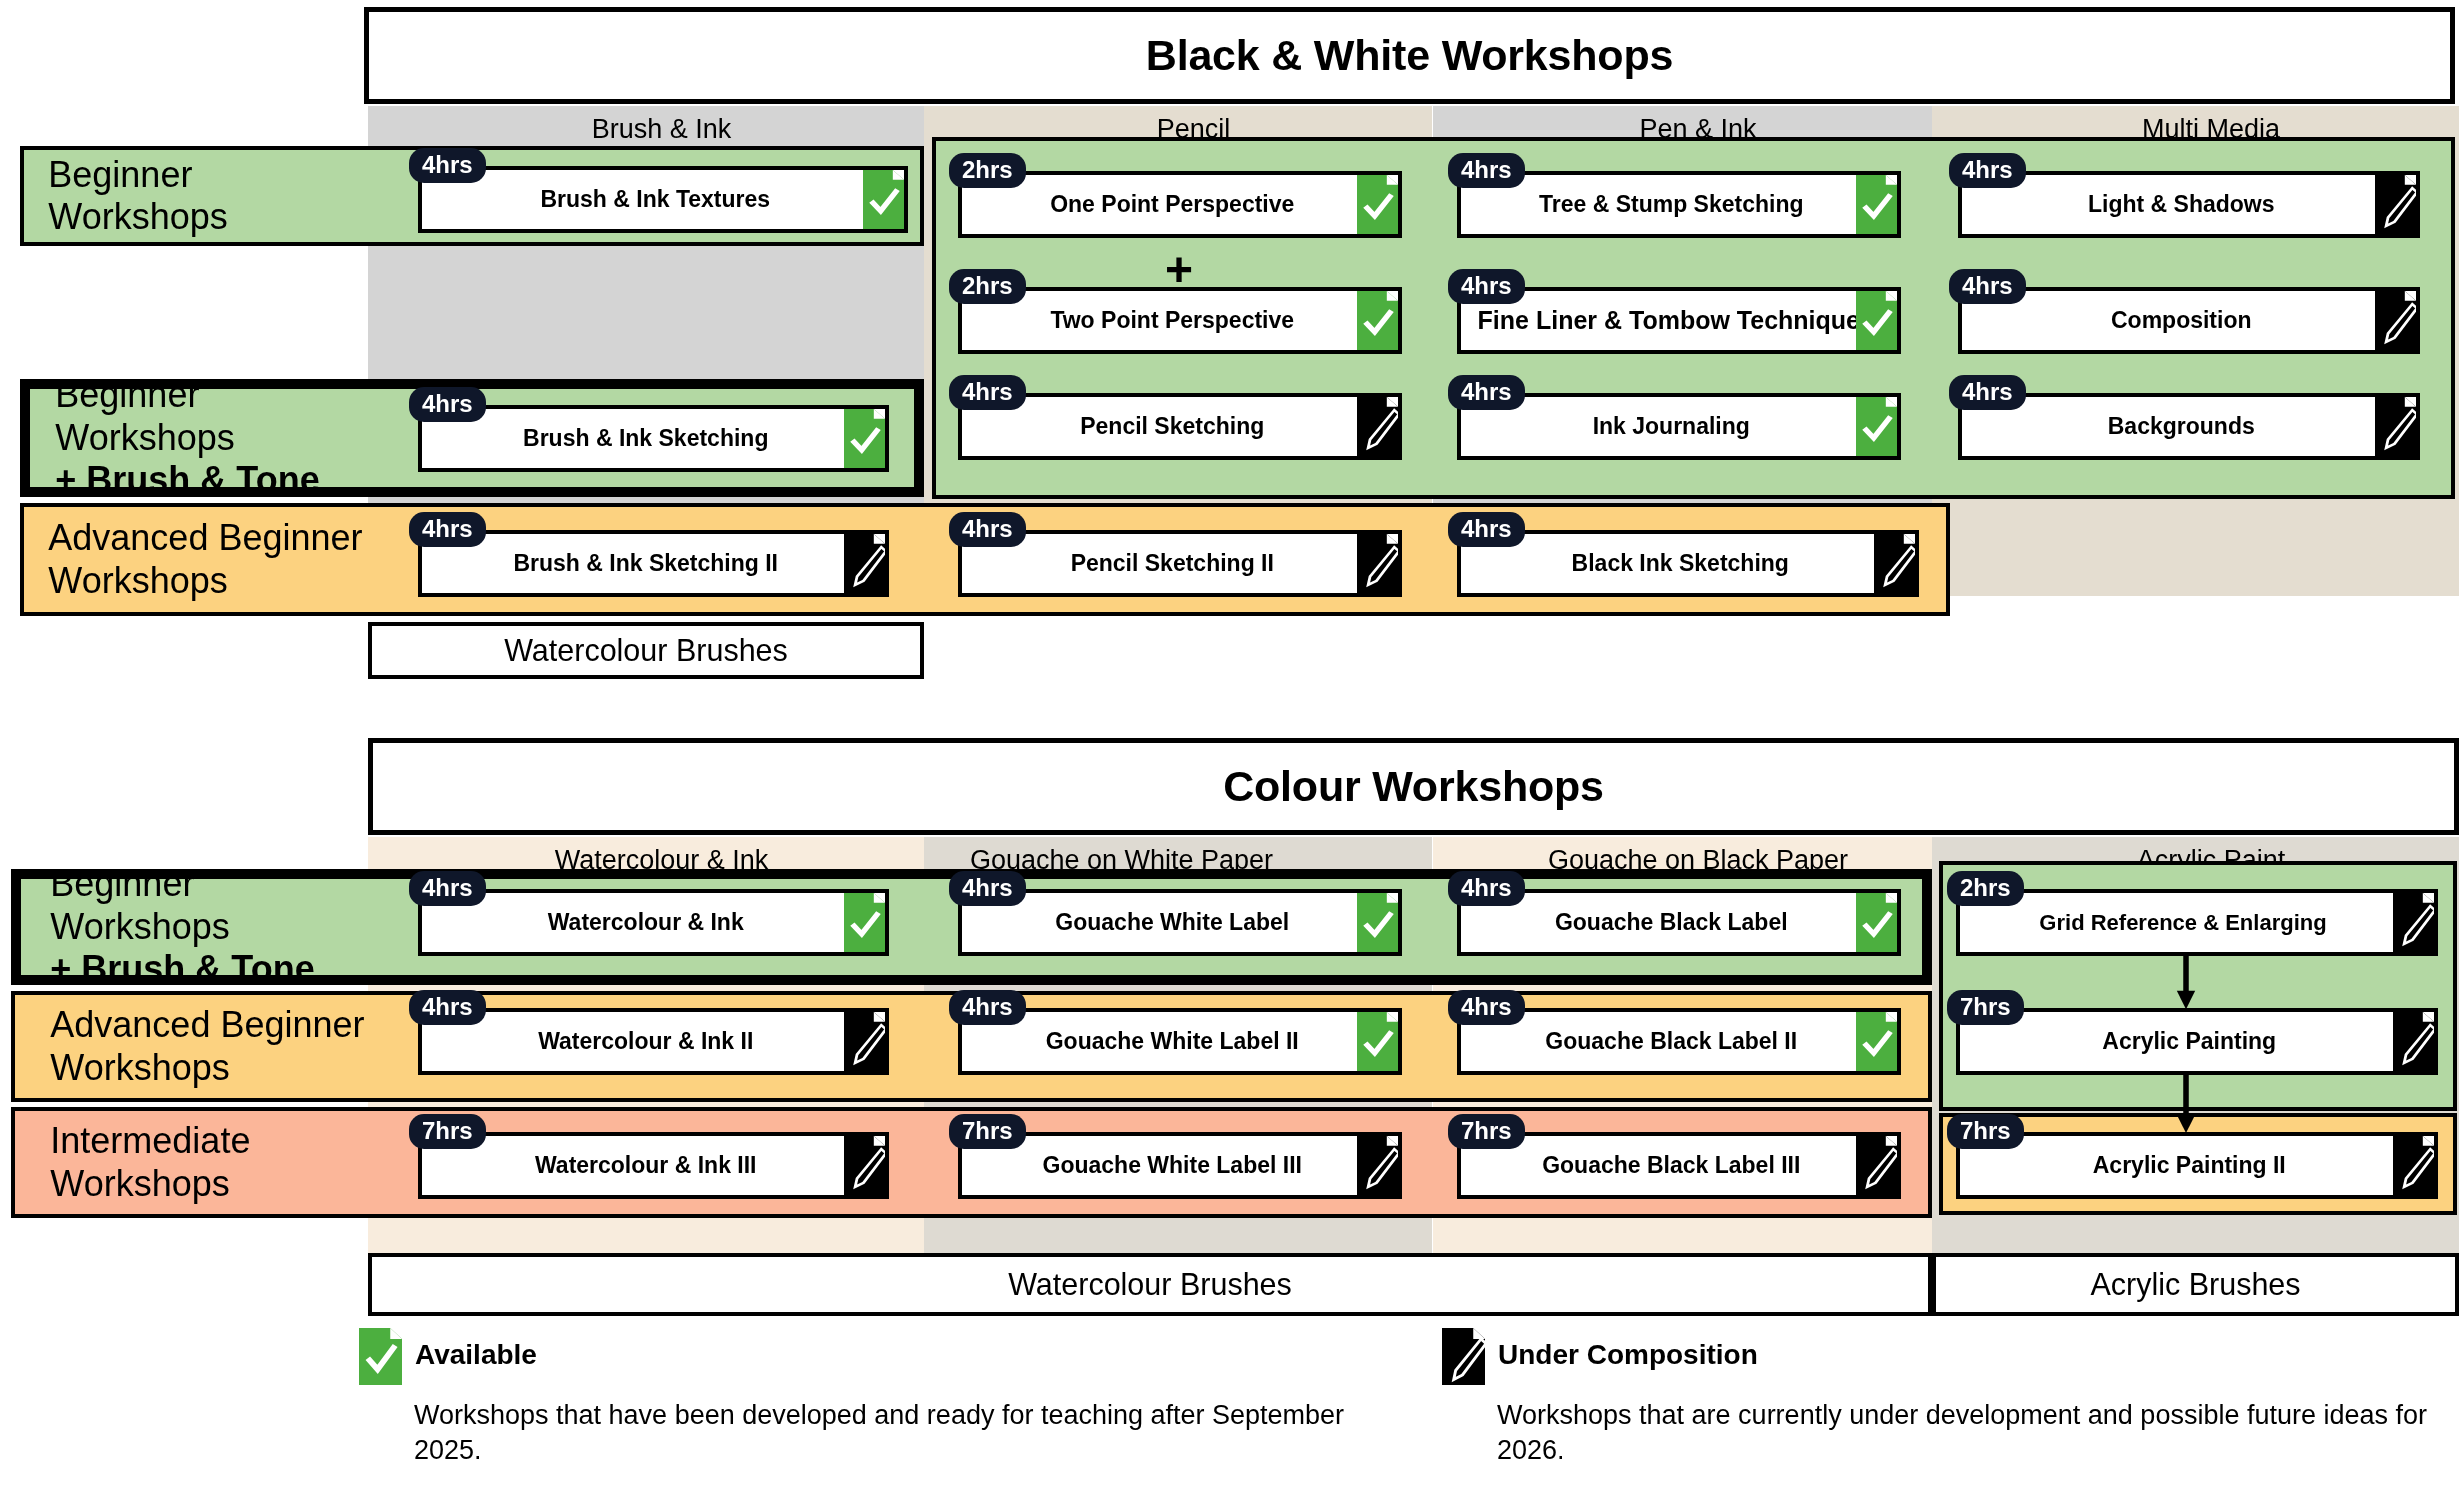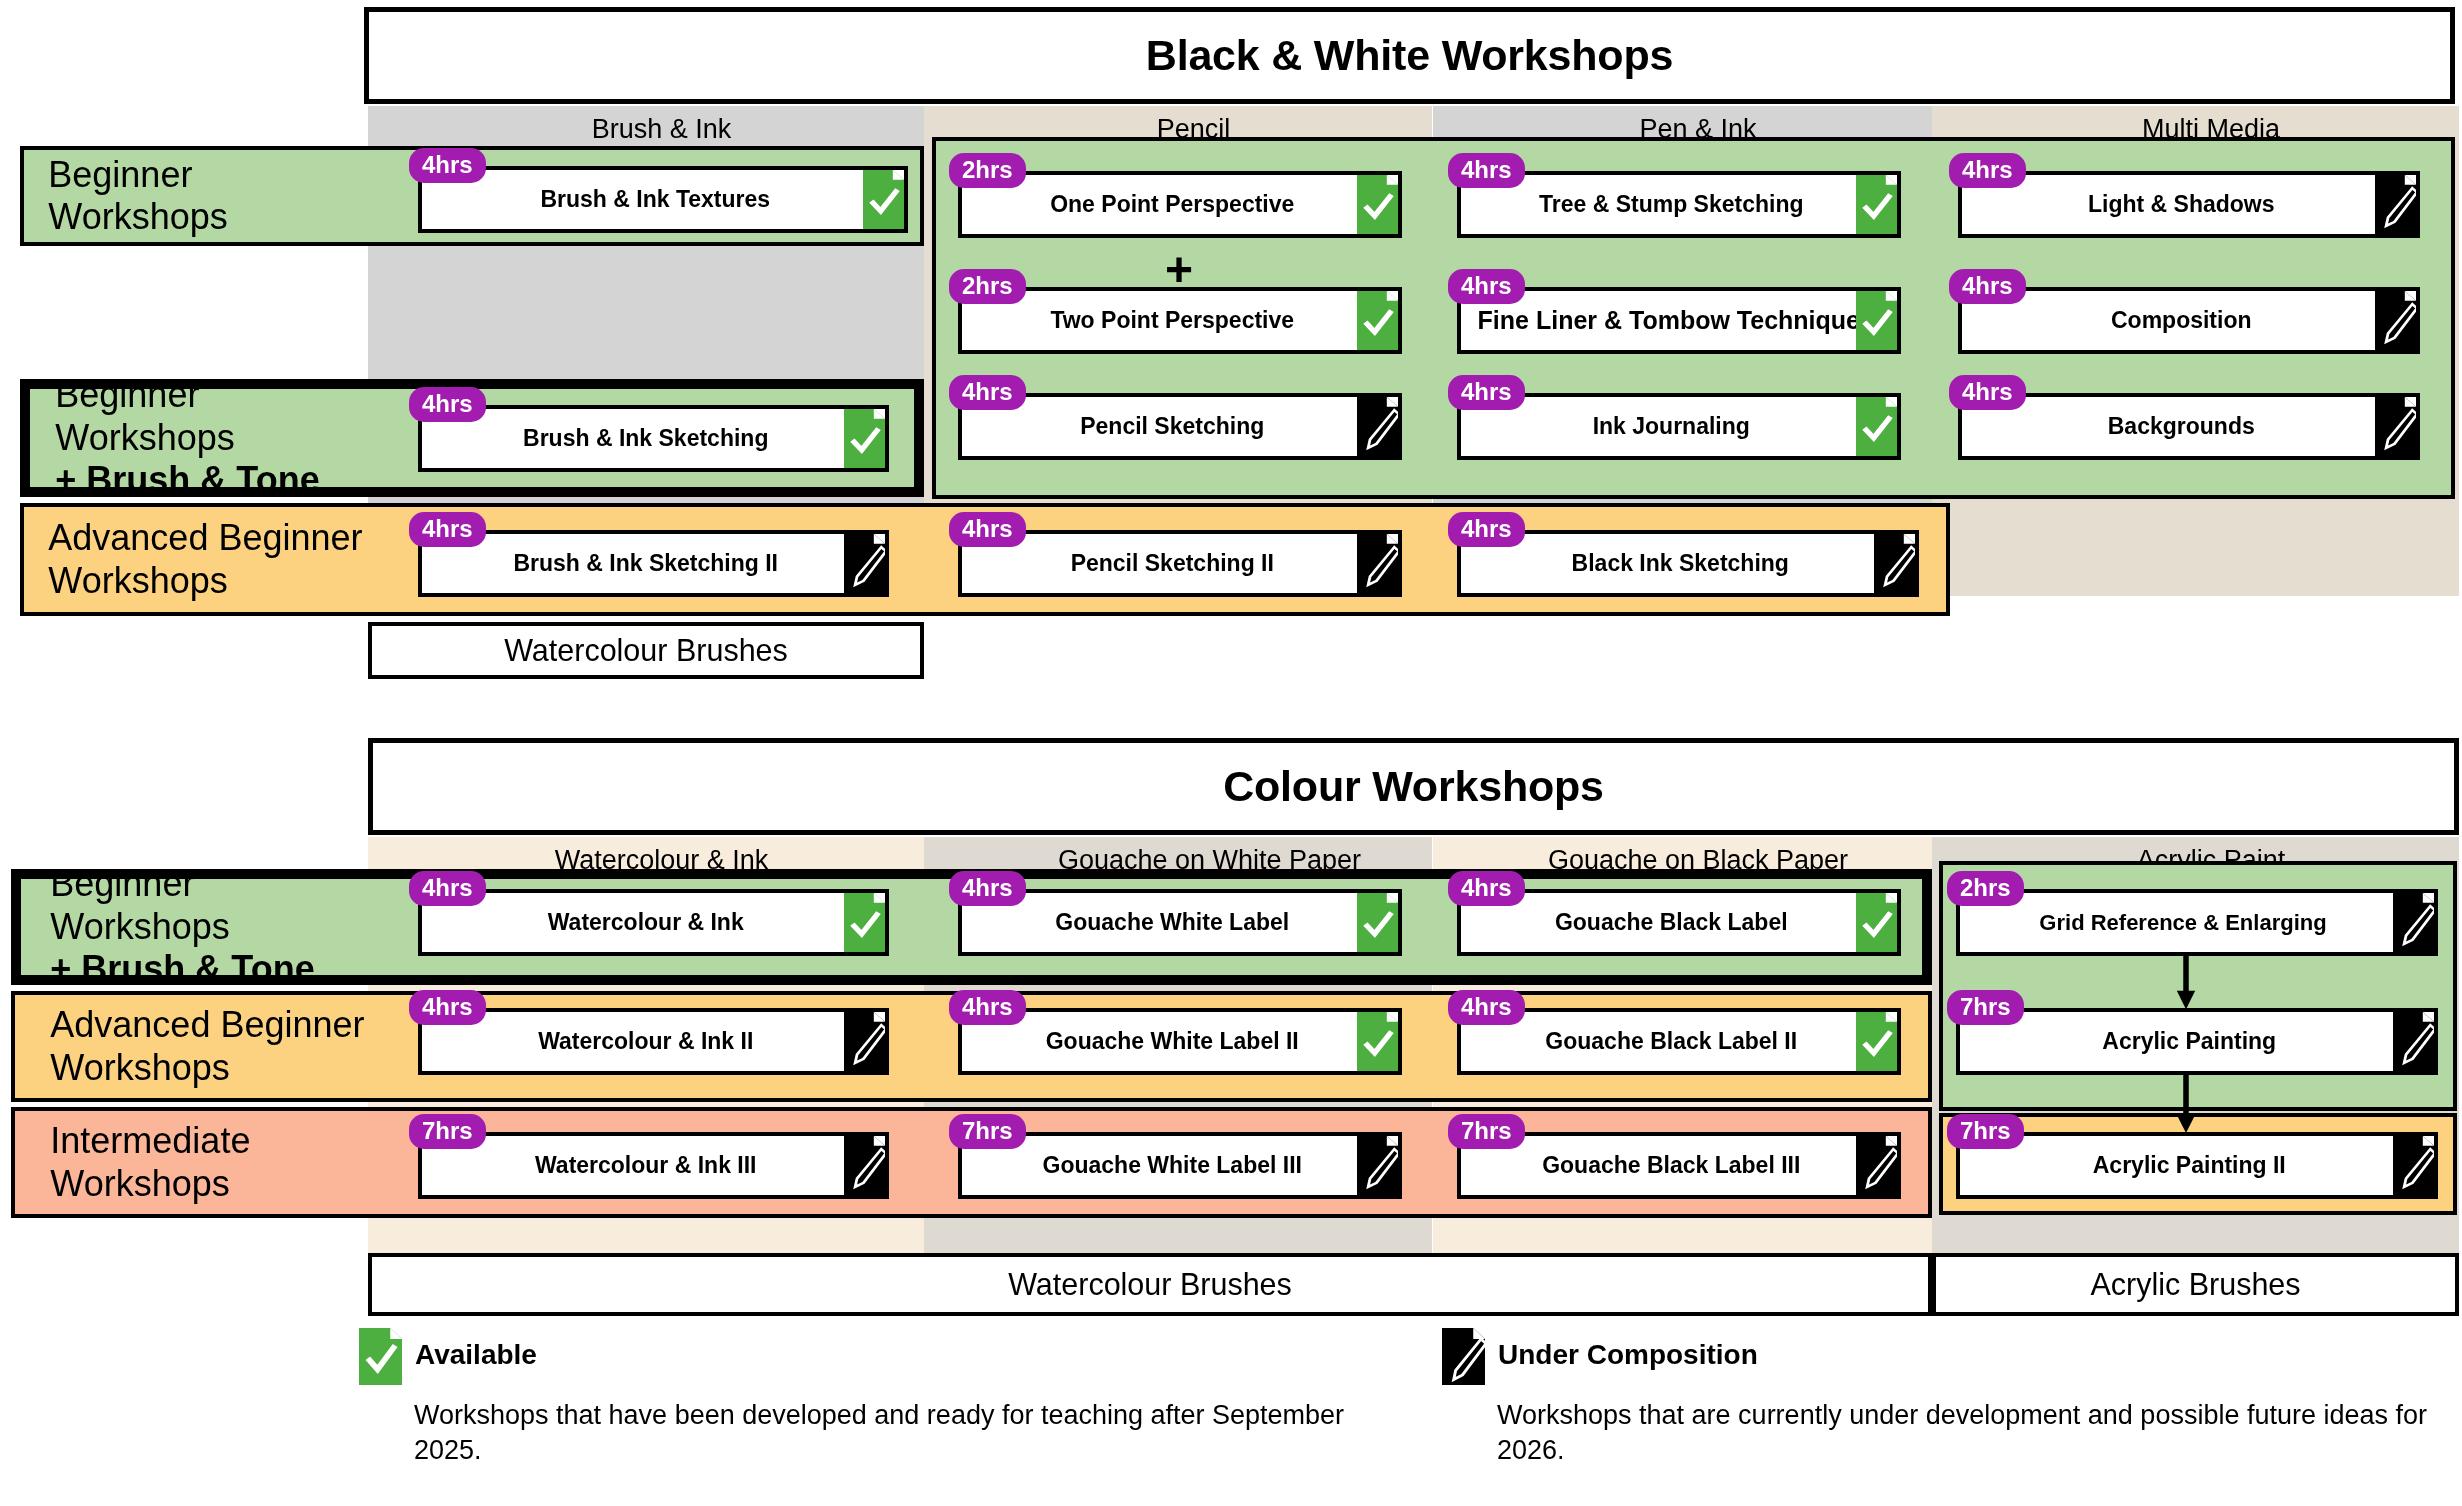--- a/index.html
+++ b/index.html
@@ -37,21 +37,21 @@
   .card{
     position:absolute;background:#fff;border:4.6px solid #000;
     display:flex;align-items:center;
   }
   .card .cname{
     flex:1;text-align:center;font-size:23px;font-weight:bold;
     padding:0 5.5px 0 31px;white-space:nowrap;overflow:hidden;
   }
   .badge{
     position:absolute;left:-13px;top:-22px;
-    background:#a21caf;color:#fff;border-radius:15px;
+    background:#0f172a;color:#fff;border-radius:15px;
     font-size:24px;font-weight:bold;
     padding:4.6px 13px 6.5px 13px;line-height:1;
     z-index:5;
   }
   .statusicon{
     width:41px;height:100%;flex:0 0 41px;display:block;
   }
   .statusicon svg{display:block;width:41px;height:100%;}
 
   .plus{
@@ -286,21 +286,21 @@
 <div class="abs colband" style="left:1433px;top:837px;height:421px;width:499px;background:#f8ecdd;"></div>
 <div class="abs colband" style="left:1932px;top:837px;height:421px;width:527px;background:#dedad2;"></div>
 
 <div class="abs section-title" style="left:368px;top:738px;width:2091px;height:97px;">
   <span>Colour Workshops</span>
 </div>
 
 <div class="abs colhead" style="left:368px;top:835px;width:556px;height:51px;">
   <span>Watercolour &amp; Ink</span>
 </div>
-<div class="abs colhead" style="left:968px;top:835px;width:452px;height:51px;">
+<div class="abs colhead" style="left:880px;top:835px;width:452px;height:51px;">
   <span>Gouache on White Paper</span>
 </div>
 <div class="abs colhead" style="left:1433px;top:835px;width:499px;height:51px;">
   <span>Gouache on Black Paper</span>
 </div>
 <div class="abs colhead" style="left:1932px;top:835px;width:527px;height:51px;">
   <span>Acrylic Paint</span>
 </div>
 
 <div class="abs rowband thick" style="left:11px;top:869px;width:1921px;height:116px;background:#b3d8a3;"></div>

